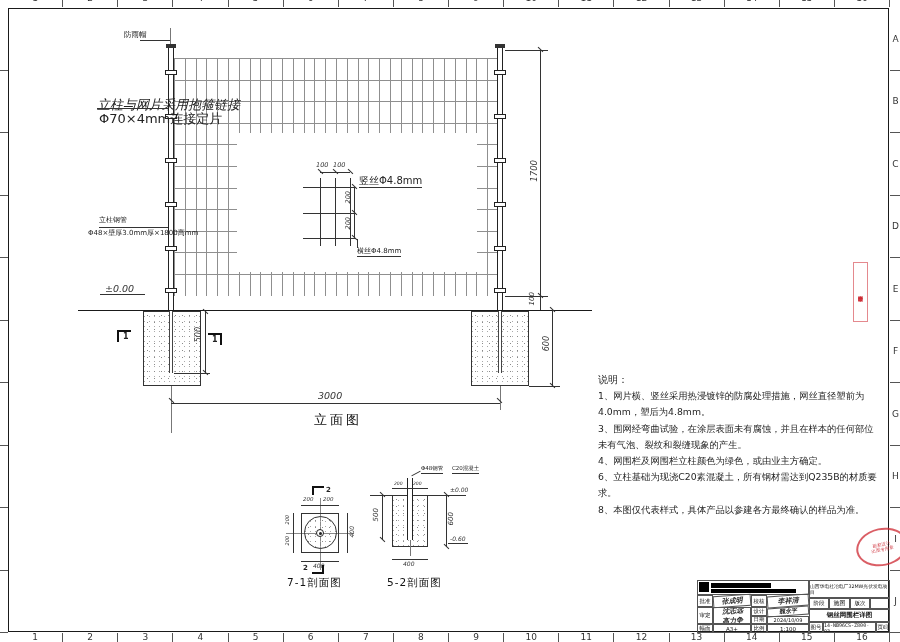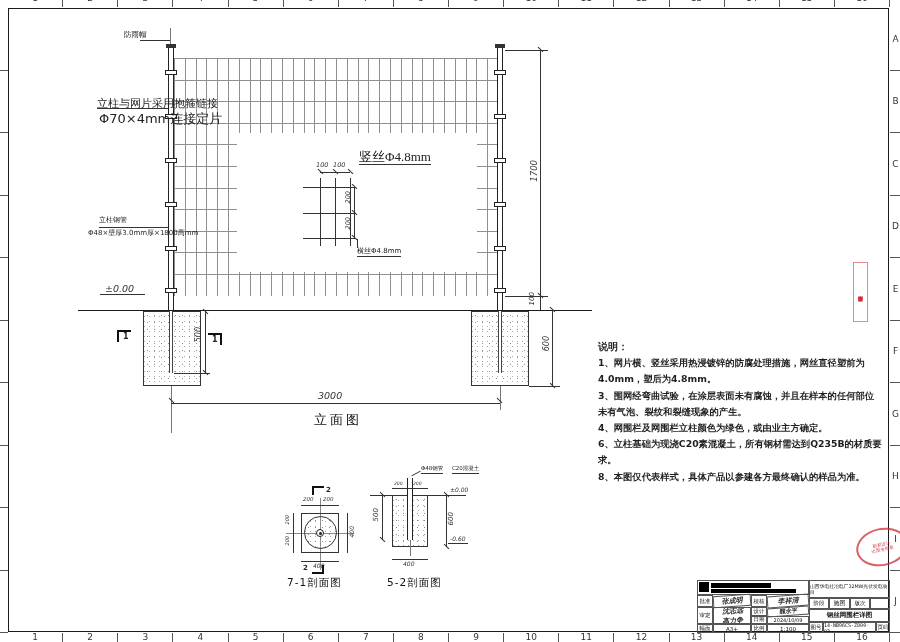--- a/index.html
+++ b/index.html
@@ -127,21 +127,21 @@
   <div class="clamp" style="left:494px;top:70px;"></div>
   <div class="clamp" style="left:494px;top:114px;"></div>
   <div class="clamp" style="left:494px;top:158px;"></div>
   <div class="clamp" style="left:494px;top:202px;"></div>
   <div class="clamp" style="left:494px;top:246px;"></div>
   <div class="clamp" style="left:494px;top:288px;"></div>
 
   <div class="t" style="left:124px;top:31px;font-size:7.5px;">防雨帽</div>
   <div class="hl" style="left:140px;top:40px;width:30px;"></div>
 
-  <div class="t" style="left:97px;top:98px;font-size:11px;">立柱与网片采用抱箍链接</div>
+  <div class="t" style="left:97px;top:98px;font-size:13px;font-style:italic;">立柱与网片采用抱箍链接</div>
   <div class="hl" style="left:97px;top:108px;width:71px;"></div>
   <div class="t" style="left:99px;top:112px;font-size:13px;">Φ70×4mm连接定片</div>
 
   <div class="t" style="left:99px;top:217px;font-size:7px;">立柱钢管</div>
   <div class="hl" style="left:99px;top:227px;width:69px;"></div>
   <div class="t" style="left:88px;top:230px;font-size:7px;">Φ48×壁厚3.0mm厚×1800高mm</div>
 
   <div class="t dim" style="left:105px;top:284px;font-size:9.5px;">±0.00</div>
   <div class="hl" style="left:100px;top:294px;width:45px;"></div>
   <div class="hl thick" style="left:78px;top:310px;width:514px;height:1.4px;"></div>
@@ -196,21 +196,21 @@
   <div class="tk" style="left:332px;top:171px;"></div>
   <div class="tk" style="left:347px;top:171px;"></div>
   <div class="t dim" style="left:316px;top:162px;font-size:6.5px;">100</div>
   <div class="t dim" style="left:333px;top:162px;font-size:6.5px;">100</div>
   <div class="vl" style="left:354px;top:187px;height:51px;"></div>
   <div class="tk" style="left:351px;top:186px;"></div>
   <div class="tk" style="left:351px;top:212px;"></div>
   <div class="tk" style="left:351px;top:237px;"></div>
   <div class="vt dim" style="left:345px;top:191px;font-size:6.5px;">200</div>
   <div class="vt dim" style="left:345px;top:217px;font-size:6.5px;">200</div>
-  <div class="t ulbl" style="left:359px;top:150px;font-size:13px;font-family:Liberation Serif, serif;">竖丝Φ4.8mm</div>
+  <div class="t ulbl" style="left:359px;top:176px;font-size:10px;">竖丝Φ4.8mm</div>
   <div class="vl" style="left:357px;top:239px;height:9px;"></div>
   <div class="t ulbl" style="left:357px;top:248px;font-size:7px;">横丝Φ4.8mm</div>
 
   <div class="t" style="left:314px;top:413px;font-size:13px;letter-spacing:3px;color:#111;">立面图</div>
 
   <div class="vl" style="left:320px;top:498px;height:72px;background:#888;"></div>
   <div class="hl" style="left:286px;top:533px;width:68px;background:#888;"></div>
   <div class="abs" style="left:301px;top:513px;width:38px;height:40px;border:1px solid #333;box-sizing:border-box;"></div>
   <div class="found" style="left:304px;top:516px;width:33px;height:33px;border-radius:50%;"></div>
   <div class="abs" style="left:316px;top:529px;width:8px;height:8px;border:1px solid #222;border-radius:50%;background:#fff;box-sizing:border-box;"></div>
@@ -251,21 +251,21 @@
   <div class="tk" style="left:443px;top:494px;"></div>
   <div class="tk" style="left:443px;top:546px;"></div>
   <div class="vt dim" style="left:448px;top:512px;font-size:7px;">600</div>
   <div class="t dim" style="left:450px;top:487px;font-size:6px;">±0.00</div>
   <div class="t dim" style="left:450px;top:536px;font-size:6px;">-0.60</div>
   <div class="hl" style="left:448px;top:543px;width:20px;"></div>
   <div class="hl" style="left:392px;top:559px;width:36px;"></div>
   <div class="t dim" style="left:403px;top:561px;font-size:6px;">400</div>
   <div class="t" style="left:387px;top:577px;font-size:10.5px;letter-spacing:1px;color:#111;">5-2剖面图</div>
 
-  <div class="abs" style="left:598px;top:339px;width:284px;font-weight:bold;">
+  <div class="abs" style="left:598px;top:372px;width:284px;">
     <div class="note-line" style="font-size:10px;">说明：</div>
     <div>
         <div class="note-line">1、网片横、竖丝采用热浸镀锌的防腐处理措施，网丝直径塑前为4.0mm，塑后为4.8mm。</div>
         <div class="note-line">3、围网经弯曲试验，在涂层表面未有腐蚀，并且在样本的任何部位未有气泡、裂纹和裂缝现象的产生。</div>
         <div class="note-line">4、网围栏及网围栏立柱颜色为绿色，或由业主方确定。</div>
         <div class="note-line">6、立柱基础为现浇C20素混凝土，所有钢材需达到Q235B的材质要求。</div>
         <div class="note-line">8、本图仅代表样式，具体产品以参建各方最终确认的样品为准。</div>
       </div>
   </div>
 

